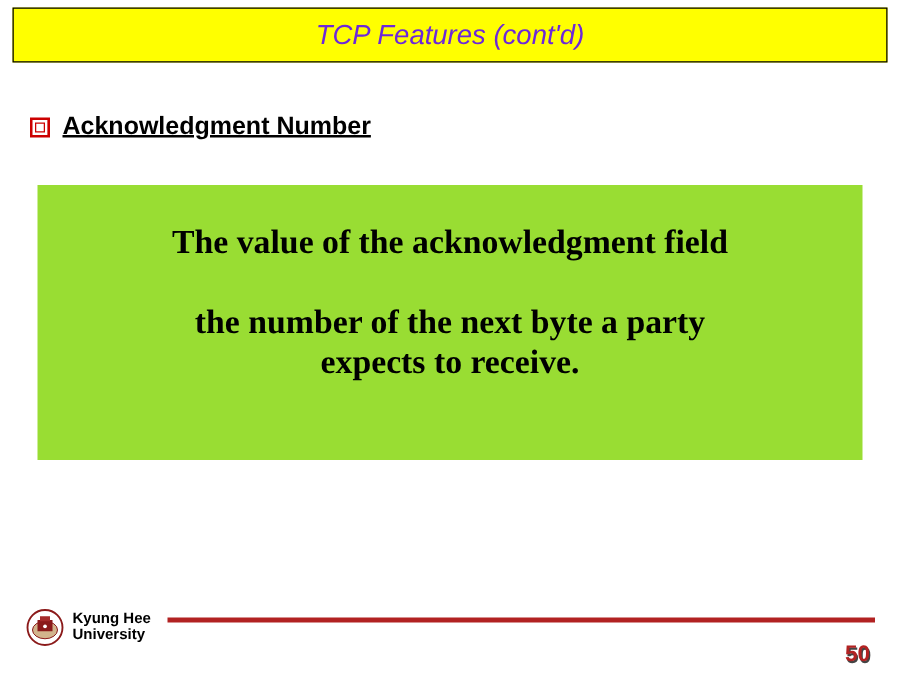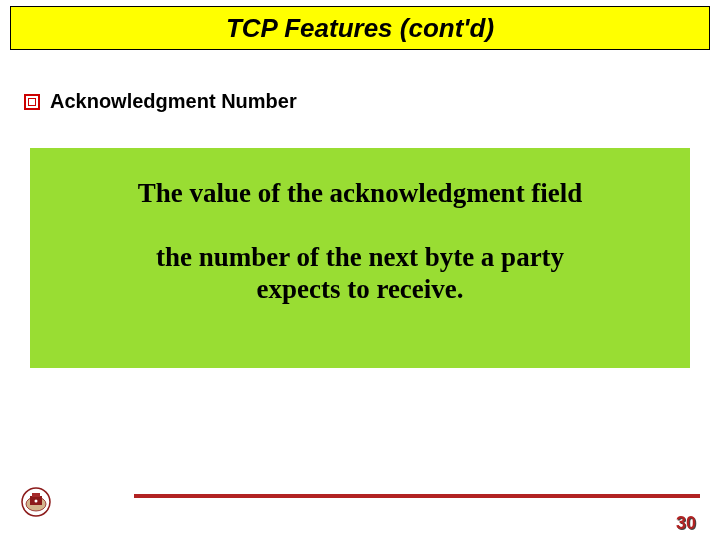--- a/index.html
+++ b/index.html
@@ -17,32 +17,33 @@
     left: 10px;
     right: 10px;
     height: 44px;
     background: #ffff00;
     border: 1px solid #000;
     display: flex;
     align-items: center;
     justify-content: center;
   }
   .title-text {
-    color: #000000;
-    font-size: 26px;
-    font-weight: bold;
+    color: #6d28d9;
+    font-size: 22px;
+    font-weight: normal;
     font-style: italic;
   }
   .bullet-row {
     position: absolute;
     top: 90px;
     left: 24px;
     display: flex;
     align-items: center;
     gap: 10px;
+    text-decoration: underline;
   }
   .bullet-square {
     width: 16px;
     height: 16px;
     border: 2px solid #cc0000;
     background: #fff;
     box-shadow: inset 0 0 0 2px #fff, inset 0 0 0 3px #cc0000;
   }
   .bullet-label {
     font-size: 20px;
@@ -133,16 +134,20 @@
 </div>
 
 <div class="footer">
   <svg class="footer-logo" viewBox="0 0 32 32">
     <circle cx="16" cy="16" r="14" fill="none" stroke="#8b1a1a" stroke-width="1.5"></circle>
     <ellipse cx="16" cy="18" rx="10" ry="7" fill="#d2b48c" stroke="#8b1a1a" stroke-width="0.8"></ellipse>
     <rect x="10" y="10" width="12" height="9" fill="#8b1a1a"></rect>
     <rect x="12" y="7" width="8" height="4" fill="#a52a2a"></rect>
     <circle cx="16" cy="15" r="1.5" fill="#fff"></circle>
   </svg>
+  <div class="footer-name">
+    <span>Kyung Hee</span><br>
+    <span>University</span>
+  </div>
   <div class="footer-line"></div>
 </div>
 
-<div class="page-num">30</div>
+<div class="page-num">50</div>
 
 </body></html>

